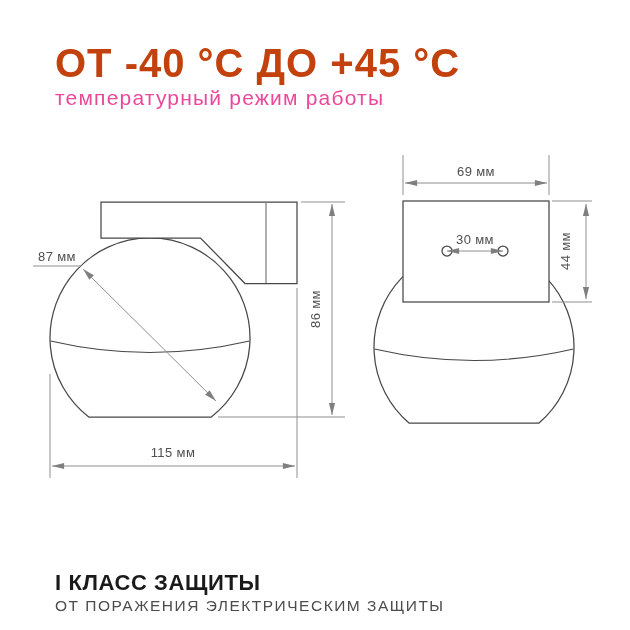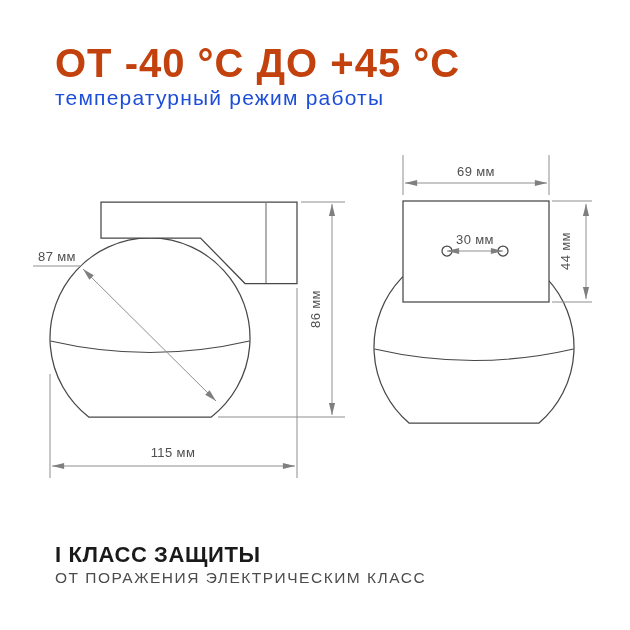--- a/index.html
+++ b/index.html
@@ -16,26 +16,26 @@
     font-size: 40px;
     font-weight: bold;
     color: #c2410c;
     letter-spacing: 1px;
     line-height: 1;
     white-space: nowrap;
   }
   .subtitle {
     margin: 4px 0 0 0;
     font-size: 21px;
-    color: #1d4ed8;
+    color: #ec4899;
     letter-spacing: 1.2px;
     line-height: 1;
     white-space: nowrap;
   }
-  .footer { position: absolute; left: 55px; top: 544px; }
+  .footer { position: absolute; left: 55px; top: 572px; }
   .footer-title {
     margin: 0;
     font-size: 22px;
     font-weight: bold;
     color: #1a1a1a;
     letter-spacing: 0.6px;
     line-height: 1;
     white-space: nowrap;
   }
   .footer-subtitle {
@@ -117,14 +117,14 @@
 
     <line class="dim-line" x1="552" y1="201" x2="592" y2="201"></line>
     <line class="dim-line" x1="552" y1="302" x2="592" y2="302"></line>
     <line class="dim-line" x1="586" y1="204" x2="586" y2="299" marker-start="url(#arr)" marker-end="url(#arr)"></line>
     <text class="dim-text" x="570" y="251" text-anchor="middle" transform="rotate(-90 570 251)">44 мм</text>
   </g>
 </svg>
 
 <footer class="footer">
   <h2 class="footer-title">I КЛАСС ЗАЩИТЫ</h2>
-  <p class="footer-subtitle">ОТ ПОРАЖЕНИЯ ЭЛЕКТРИЧЕСКИМ КЛАСС</p>
+  <p class="footer-subtitle">ОТ ПОРАЖЕНИЯ ЭЛЕКТРИЧЕСКИМ ЗАЩИТЫ</p>
 </footer>
 
 </body></html>

